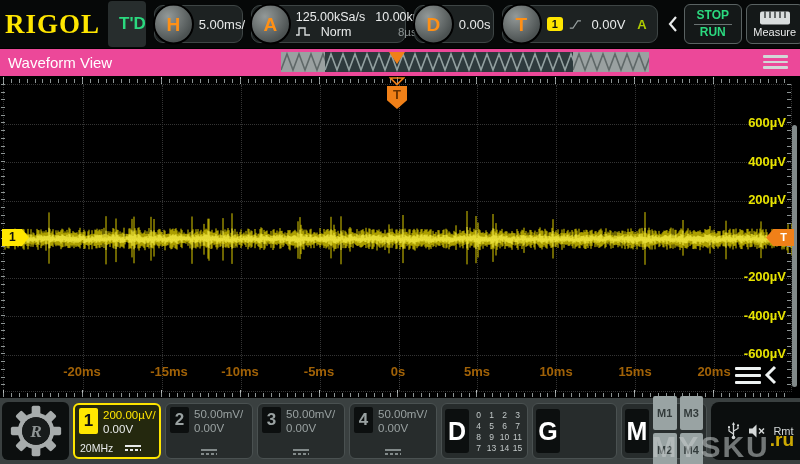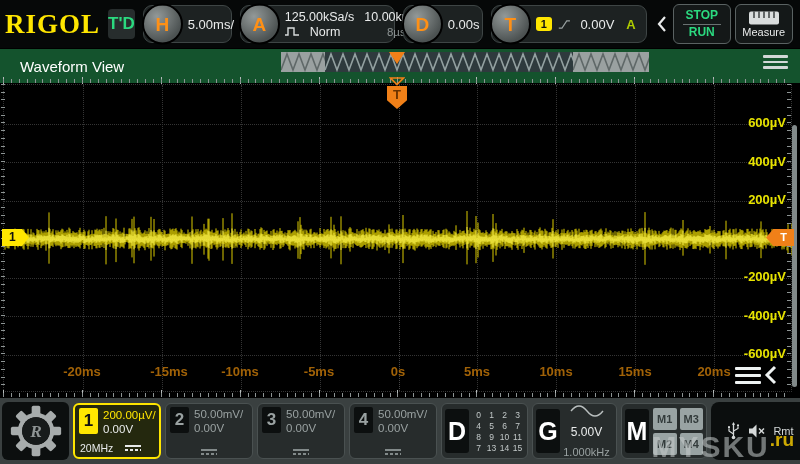--- a/index.html
+++ b/index.html
@@ -4,22 +4,22 @@
 <style>
   html,body{margin:0;padding:0;background:#111;}
   .screen{position:relative;width:800px;height:464px;background:#000;overflow:hidden;
           font-family:"Liberation Sans",sans-serif;-webkit-font-smoothing:antialiased;}
 
   
   .topbar{position:absolute;left:0;top:0;right:0;height:48px;background:#060808;
           display:flex;align-items:center;padding:0 5px;gap:8px;box-sizing:border-box;}
   .logo{font-family:"Liberation Serif",serif;font-weight:700;font-size:27px;color:#ffe600;
         letter-spacing:1px;line-height:1;}
-  .tdbox{width:47px;height:30px;background:#272d2d;border-radius:4px;color:#2bd97f;
-         font-weight:700;font-size:17px;display:flex;align-items:center;justify-content:center;}
+  .tdbox{width:47px;height:46px;background:#272d2d;border-radius:4px;color:#2bd97f;
+         font-weight:700;font-size:17px;display:flex;align-items:center;justify-content:center;padding-left:11px;}
   .pill{position:relative;height:38px;background:#1d2222;border:1px solid #3e4545;border-radius:9px;
         display:flex;align-items:center;padding:0 10px 0 44px;box-sizing:border-box;}
   .knob{position:absolute;left:-2px;top:50%;transform:translateY(-50%);width:37px;height:37px;border-radius:50%;
         background:radial-gradient(circle at 35% 30%,#939998,#4c5252 72%);border:2px solid #000;
         display:flex;align-items:center;justify-content:center;color:#ff9015;font-weight:700;font-size:19px;}
   .pill .big{color:#e9ebeb;font-size:13px;}
   .acq{display:flex;flex-direction:column;justify-content:center;gap:1px;}
   .acq-row{display:flex;align-items:center;gap:10px;}
   .acq-row .w{color:#e9ebeb;font-size:12.5px;}
   .acq-row .g{color:#8b9292;font-size:11.5px;margin-left:auto;}
@@ -29,22 +29,22 @@
   .right-group{margin-left:auto;display:flex;align-items:center;gap:4px;}
   .chev{display:flex;align-items:center;justify-content:center;width:14px;height:40px;}
   .btn{height:40px;min-width:58px;border:1px solid #5a6262;border-radius:6px;background:#141818;
        display:flex;flex-direction:column;align-items:center;justify-content:center;box-sizing:border-box;}
   .stoprun .t1{color:#2bd97f;font-size:12px;font-weight:700;line-height:1.15;}
   .stoprun .dv{width:38px;height:1px;background:#6a7272;margin:1px 0;}
   .measure{gap:1px;}
   .measure .lbl{color:#e9ebeb;font-size:11px;line-height:1;}
 
   
-  .wvheader{position:absolute;top:49px;left:0;right:0;height:34px;background:#14532d;
-            display:flex;align-items:center;padding-left:20px;box-sizing:border-box;}
+  .wvheader{position:absolute;top:49px;left:0;right:0;height:27px;background:#ec4899;
+            display:flex;align-items:center;padding-left:8px;box-sizing:border-box;}
   .wvtitle{color:#fff;font-size:15px;}
   .timeline{position:absolute;left:281px;top:3px;width:368px;height:20px;display:flex;}
   .seg{position:relative;overflow:hidden;height:100%;}
   .seg-light{background:#9aa1a1;}
   .seg-dark{background:#2e3a3d;}
   .tl-marker{position:absolute;left:108px;top:0;width:0;height:0;
              border:8px solid transparent;border-top:12px solid #f08018;}
   .hamburger{position:absolute;right:12px;top:6px;width:25px;display:flex;flex-direction:column;gap:3px;}
   .hamburger span{display:block;height:2.5px;background:#d2d7d7;border-radius:1px;}
 
@@ -106,21 +106,21 @@
                     display:flex;align-items:center;padding:3px;box-sizing:border-box;}
   .dbox{width:87px;}.gbox{width:85px;}.mbox{width:86px;}
   .big-badge{width:24px;height:44px;background:#0c0f0f;color:#fff;border-radius:3px;flex:none;
              font-weight:700;font-size:25px;display:flex;align-items:center;justify-content:center;}
   .d-grid{flex:1;display:grid;grid-template-columns:repeat(4,1fr);row-gap:1px;margin-left:3px;
           font-size:8.5px;color:#c3c9c9;text-align:center;}
   .g-col{flex:1;text-align:center;line-height:1.2;}
   .g-v{color:#e9ebeb;font-size:12px;}
   .g-f{color:#99a1a1;font-size:11px;}
   .m-grid{flex:1;display:grid;grid-template-columns:1fr 1fr;gap:3px;margin-left:4px;}
-  .m-btn{height:22px;background:#99a3a3;border-radius:2px;color:#333b3b;font-weight:700;font-size:11px;
+  .m-btn{height:34px;background:#99a3a3;border-radius:2px;color:#333b3b;font-weight:700;font-size:11px;
          display:flex;align-items:center;justify-content:center;}
   .statusbox{width:99px;height:58px;background:#0b0e0e;border-radius:8px;flex:none;margin-left:auto;
              display:flex;align-items:center;justify-content:center;gap:8px;}
   .rmt{color:#d5d9d9;font-size:11px;}
   .watermark{position:absolute;right:6px;bottom:0px;font-size:30px;font-weight:700;letter-spacing:2px;
              color:rgba(198,204,204,.55);pointer-events:none;white-space:nowrap;}
   .watermark .sfx{font-size:19px;color:rgba(255,210,0,.8);position:relative;top:-11px;letter-spacing:0;}
 </style>
 </head>
 <body>
@@ -391,27 +391,20 @@
           <span>11</span>
         <span>7</span>
           <span>13</span>
           <span>14</span>
           <span>15</span>
       </span>
     </div>
 
     <div class="gbox">
       <span class="big-badge">G</span>
-      <span class="g-col">
-        <svg width="34" height="12" viewBox="0 0 34 12">
-          <path d="M1 6 Q9 -4 17 6 T33 6" fill="none" stroke="#b9bfbf" stroke-width="1.4"></path>
-        </svg><br>
-        <span class="g-v">5.00V</span><br>
-        <span class="g-f">1.000kHz</span>
-      </span>
     </div>
 
     <div class="mbox">
       <span class="big-badge">M</span>
       <span class="m-grid">
         <span class="m-btn">M1</span>
         <span class="m-btn">M3</span>
         <span class="m-btn">M2</span>
         <span class="m-btn">M4</span>
       </span>

